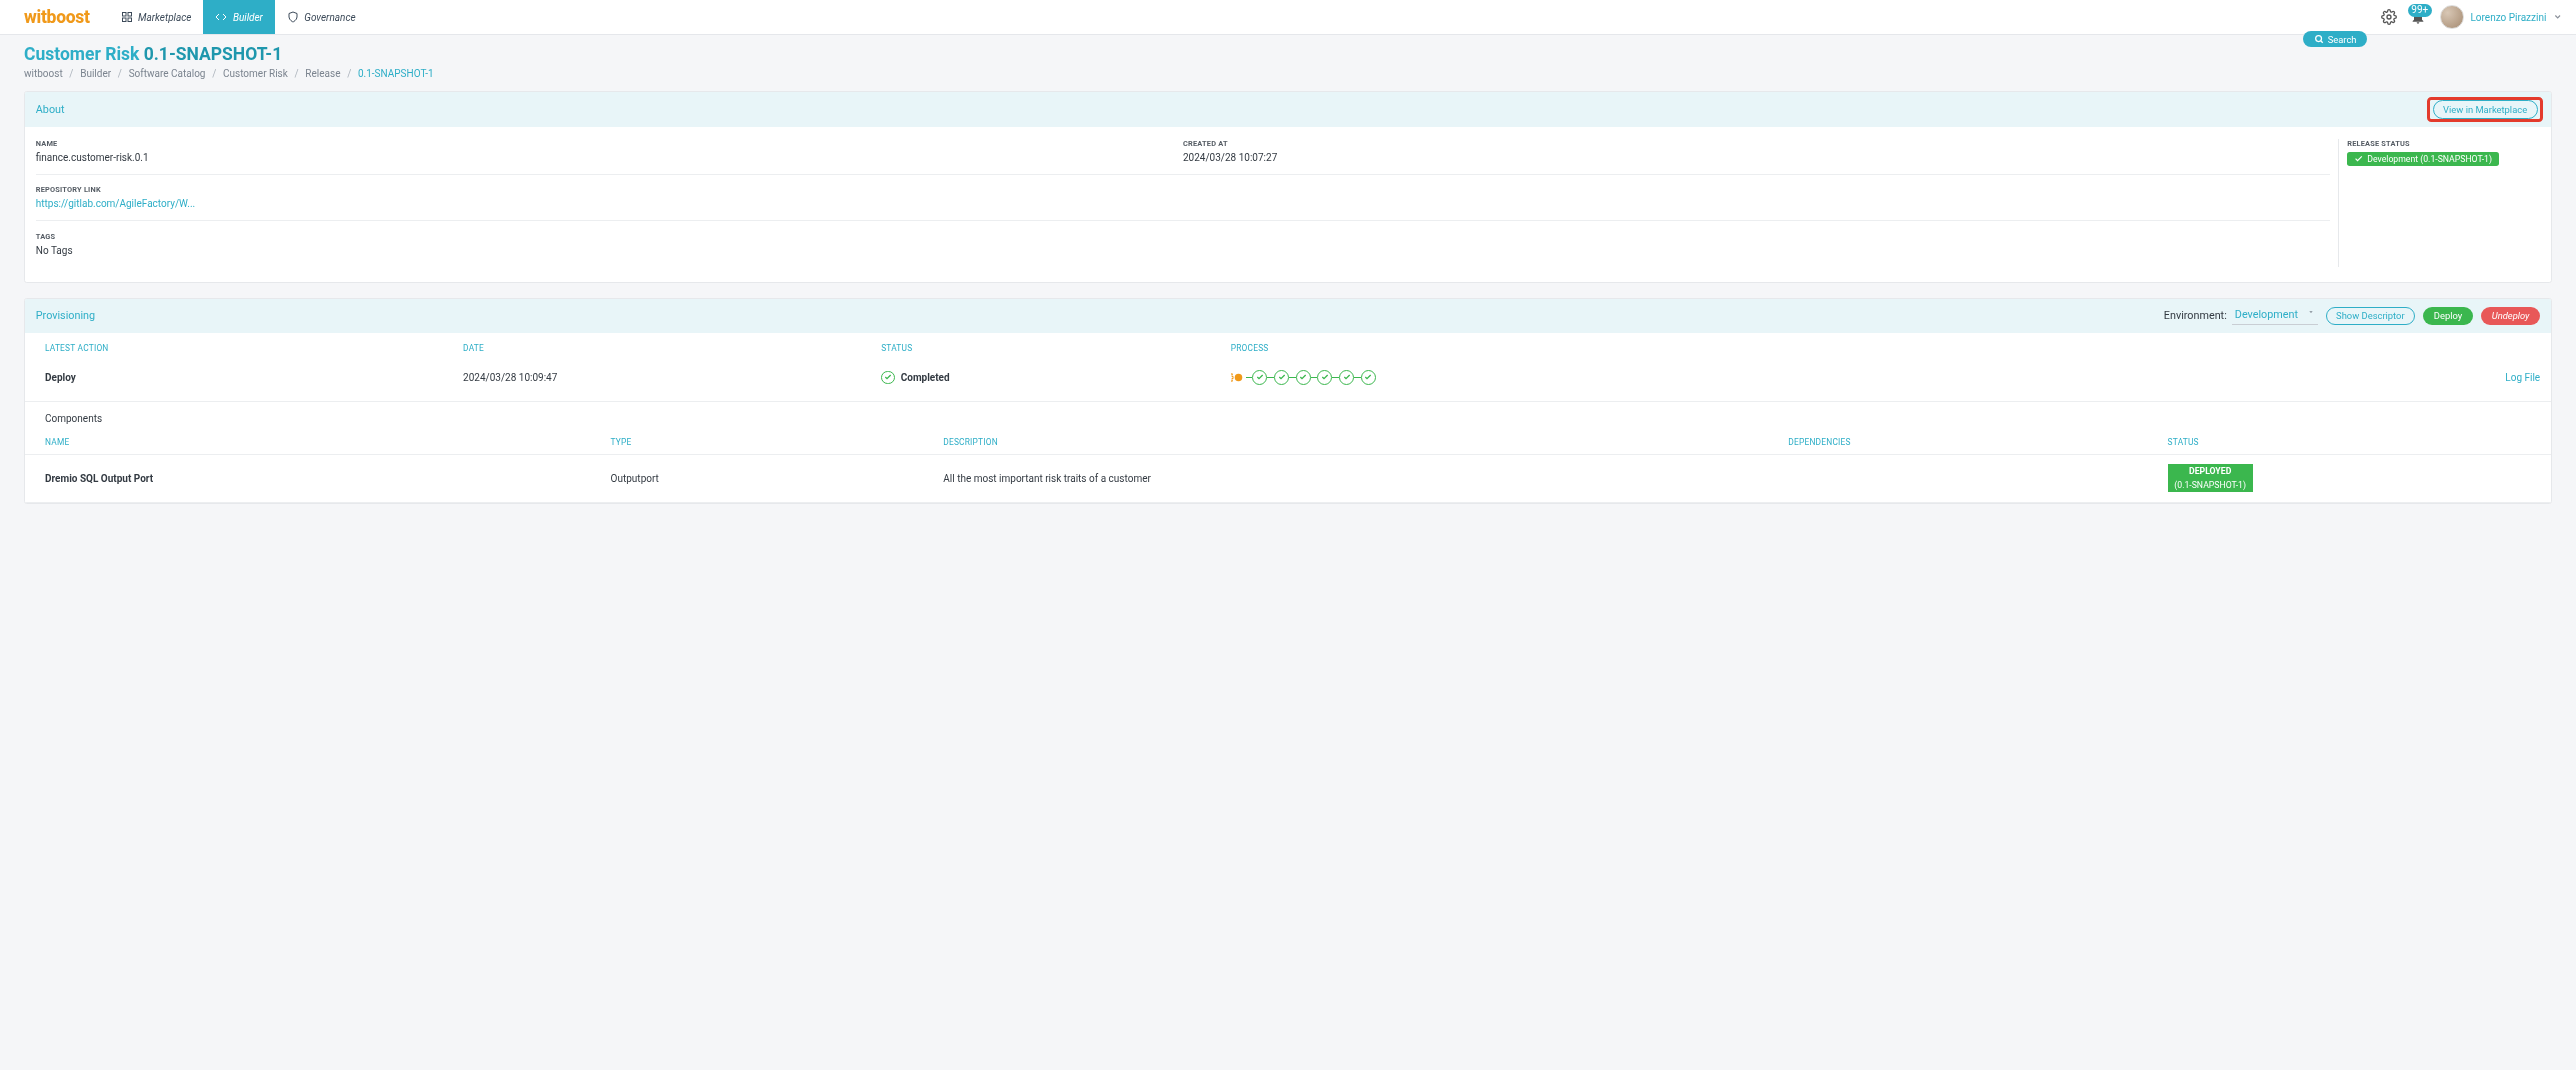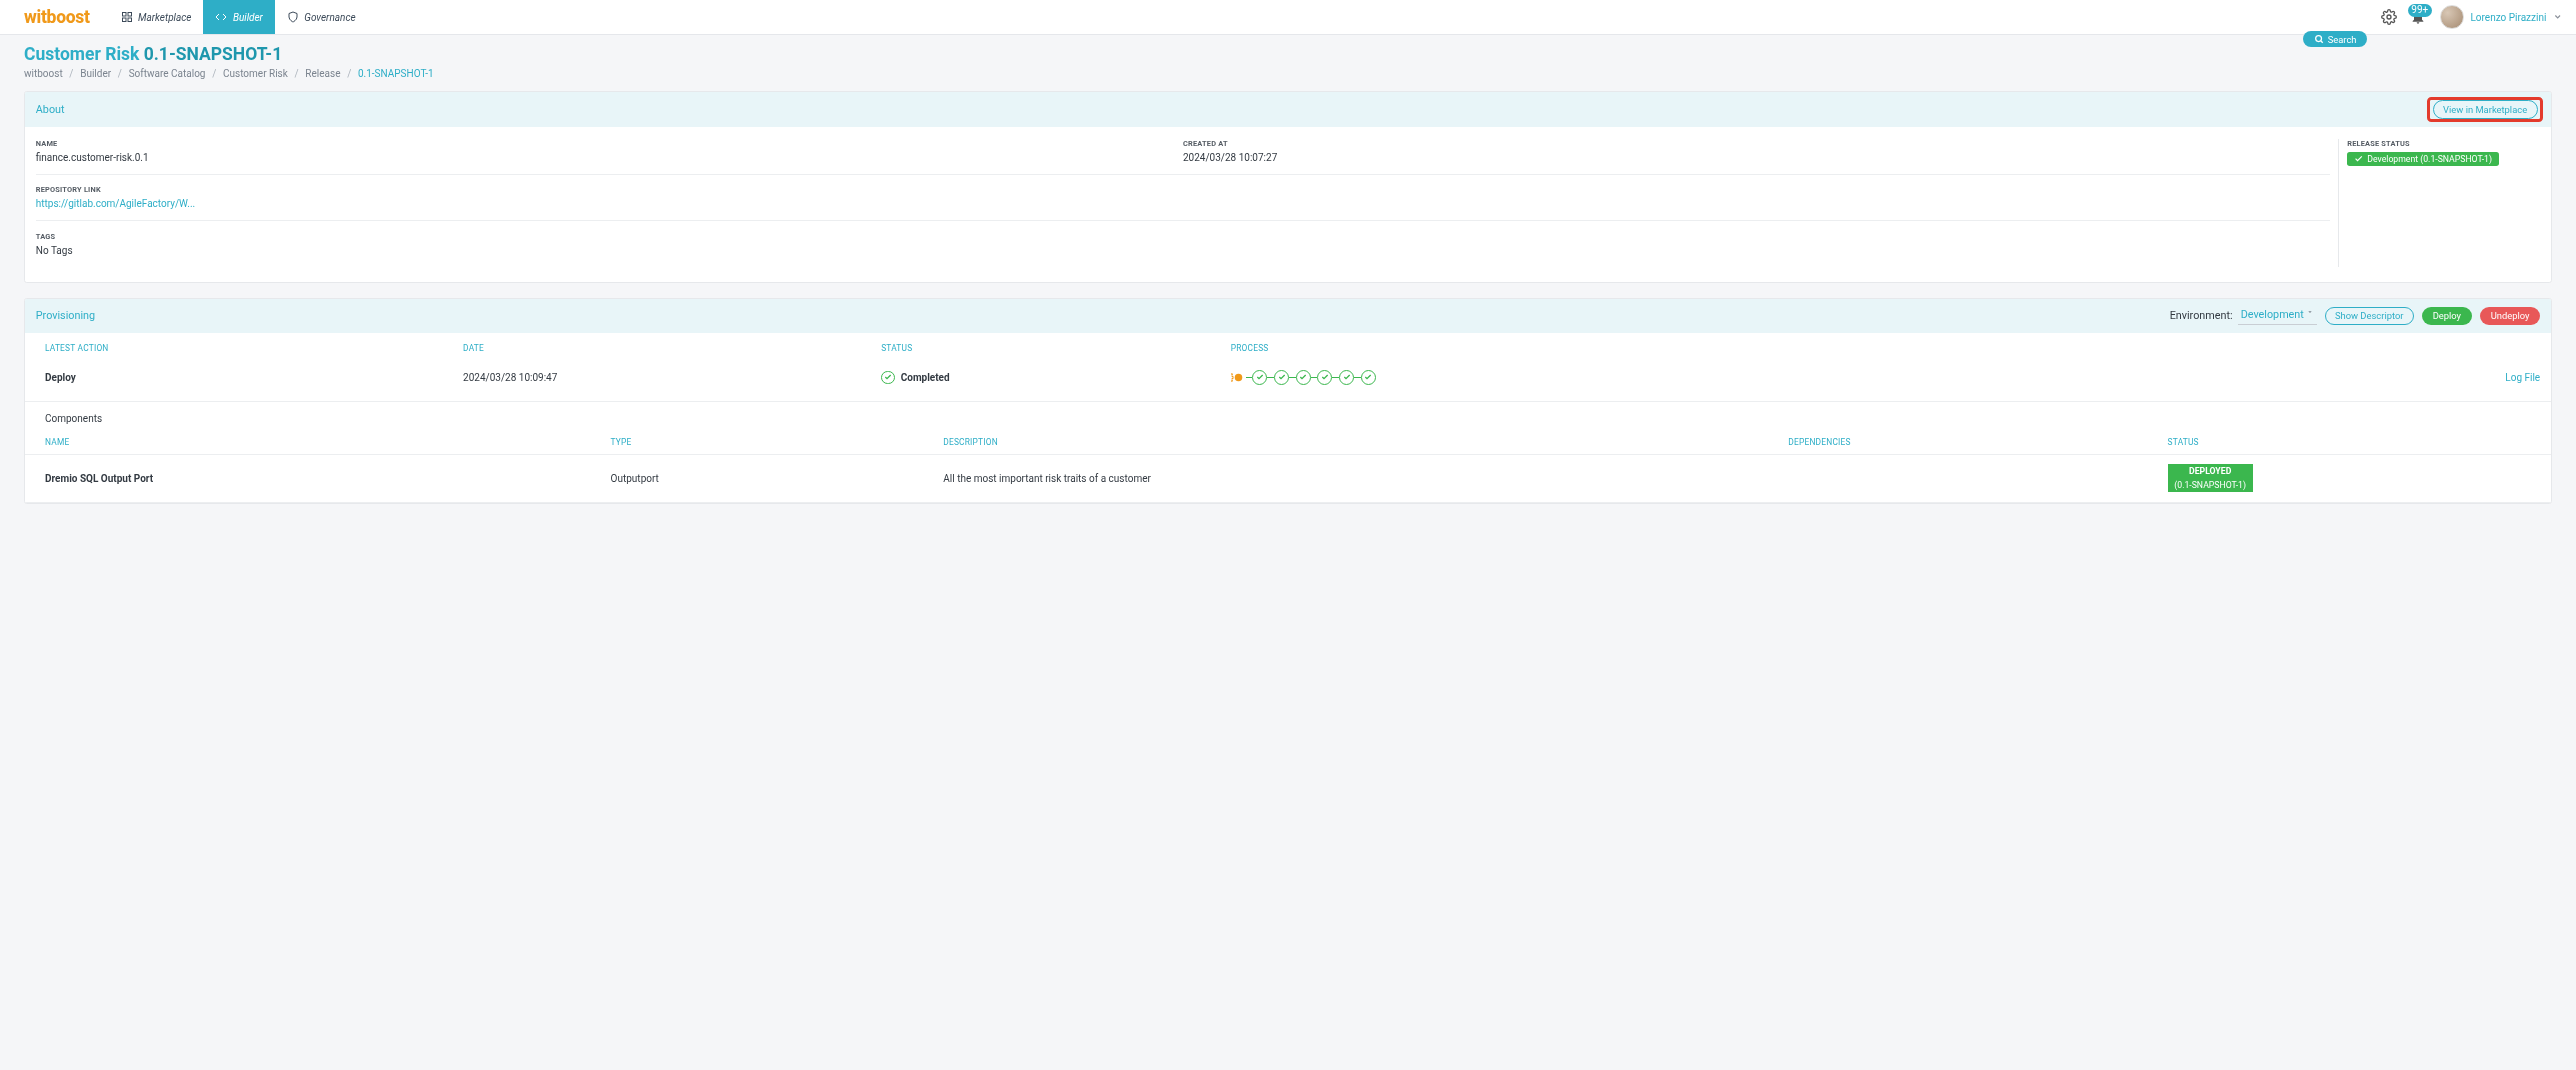--- a/index.html
+++ b/index.html
@@ -150,20 +150,21 @@
     font-size: 9.4px;
     cursor: pointer;
   }
   .pill-red {
     background: #e85858;
     color: #fff;
     border-radius: 672px;
     padding: 3.4px 10.8px;
     font-size: 9.4px;
     cursor: pointer;
+    font-style: italic;
   }
   .card-body { padding: 12px 10.8px 15px 10.8px; }
 
   
   .about-grid {
     display: flex;
     gap: 0;
   }
   .about-left { flex: 1; }
   .about-right {
@@ -207,21 +208,21 @@
   .env-select {
     display: flex;
     align-items: center;
     gap: 5.4px;
     color: #555c64;
   }
   .env-select .value { color: #2eaec7; }
   .env-select-control {
     display: inline-flex;
     align-items: flex-start;
-    gap: 2px;
+    gap: 9px;
     border-bottom: 0.7px solid #c9ced4;
     padding: 1.3px 2.7px 2.7px 2.7px;
     cursor: pointer;
   }
   .prov-header-row, .prov-data-row {
     display: grid;
     grid-template-columns: 1.2fr 1.2fr 1fr 3fr 0.8fr;
     align-items: center;
     gap: 6.7px;
   }

